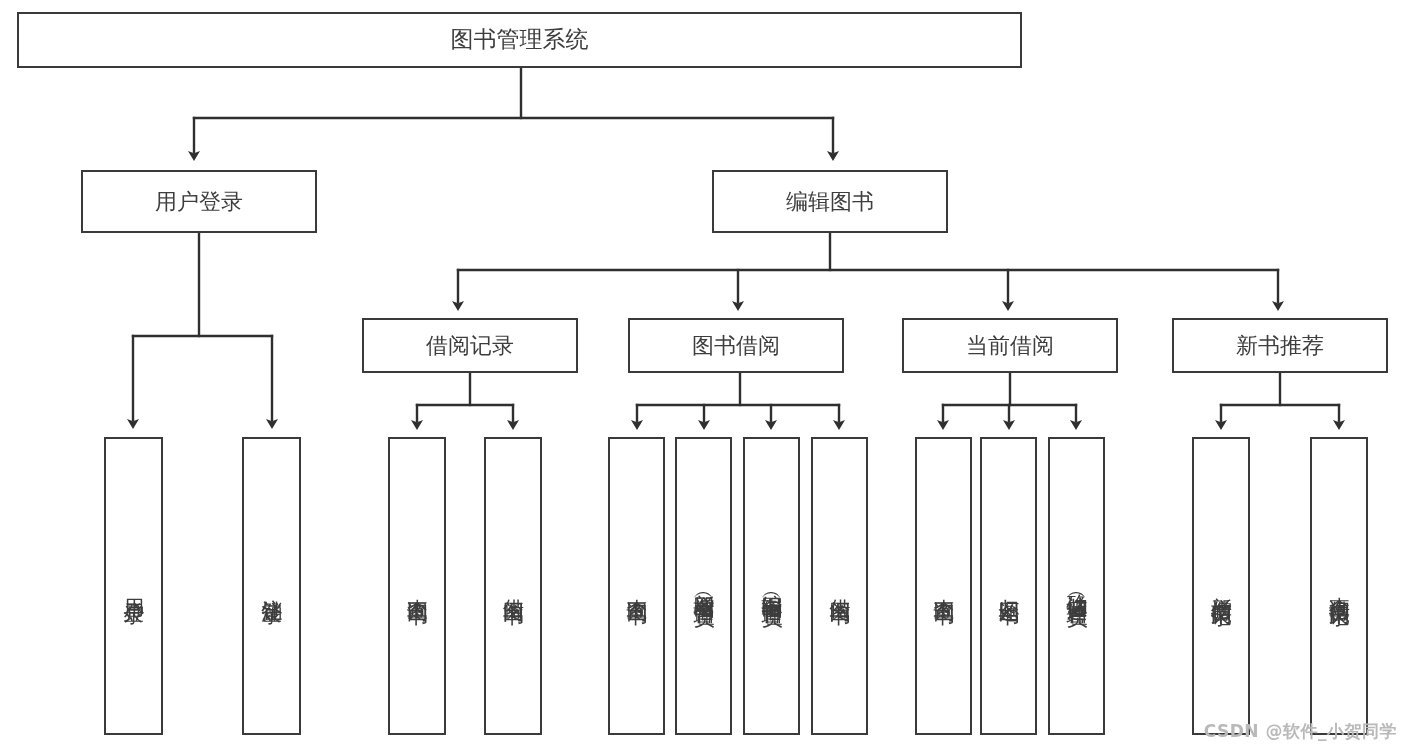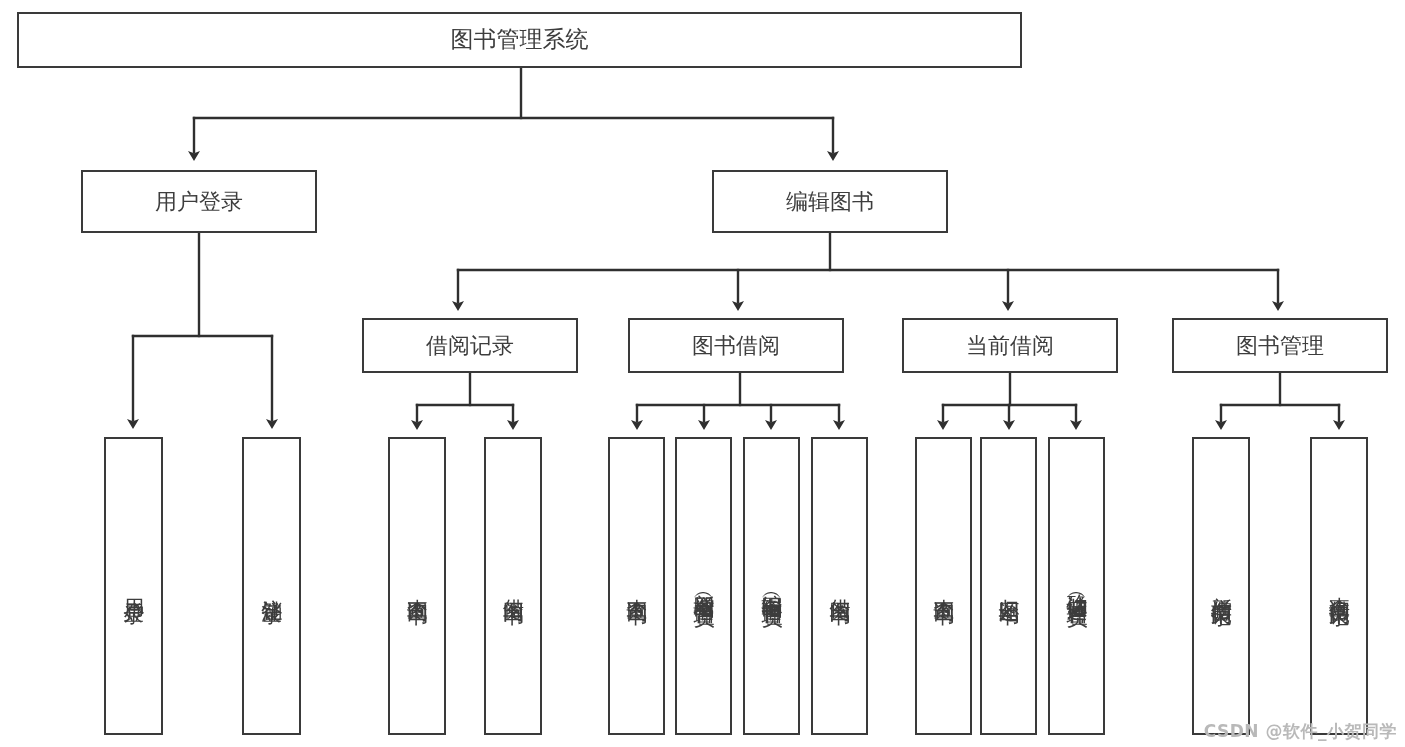--- a/index.html
+++ b/index.html
@@ -120,21 +120,21 @@
   <div class="node h" id="n-l3-0" style="left: 362px; top: 318px; width: 216px; height: 55px;">
     <span>借阅记录</span>
   </div>
   <div class="node h" id="n-l3-1" style="left: 628px; top: 318px; width: 216px; height: 55px; align-items: center;">
     <span>图书借阅</span>
   </div>
   <div class="node h" id="n-l3-2" style="left: 902px; top: 318px; width: 216px; height: 55px;">
     <span>当前借阅</span>
   </div>
   <div class="node h" id="n-l3-3" style="left: 1172px; top: 318px; width: 216px; height: 55px;">
-    <span>图书管理</span>
+    <span>新书推荐</span>
   </div>
 
   <div class="node leaf" id="n-leaf-0" style="left: 104px; top: 437px; width: 59px; height: 298px;">
     <span>用户登录</span>
     </div>
   <div class="node leaf" id="n-leaf-1" style="left: 242px; top: 437px; width: 59px; height: 298px;">
     <span>注销登录</span>
     </div>
   <div class="node leaf" id="n-leaf-2" style="left: 388px; top: 437px; width: 58px; height: 298px;">
     <span>查询图书</span>

